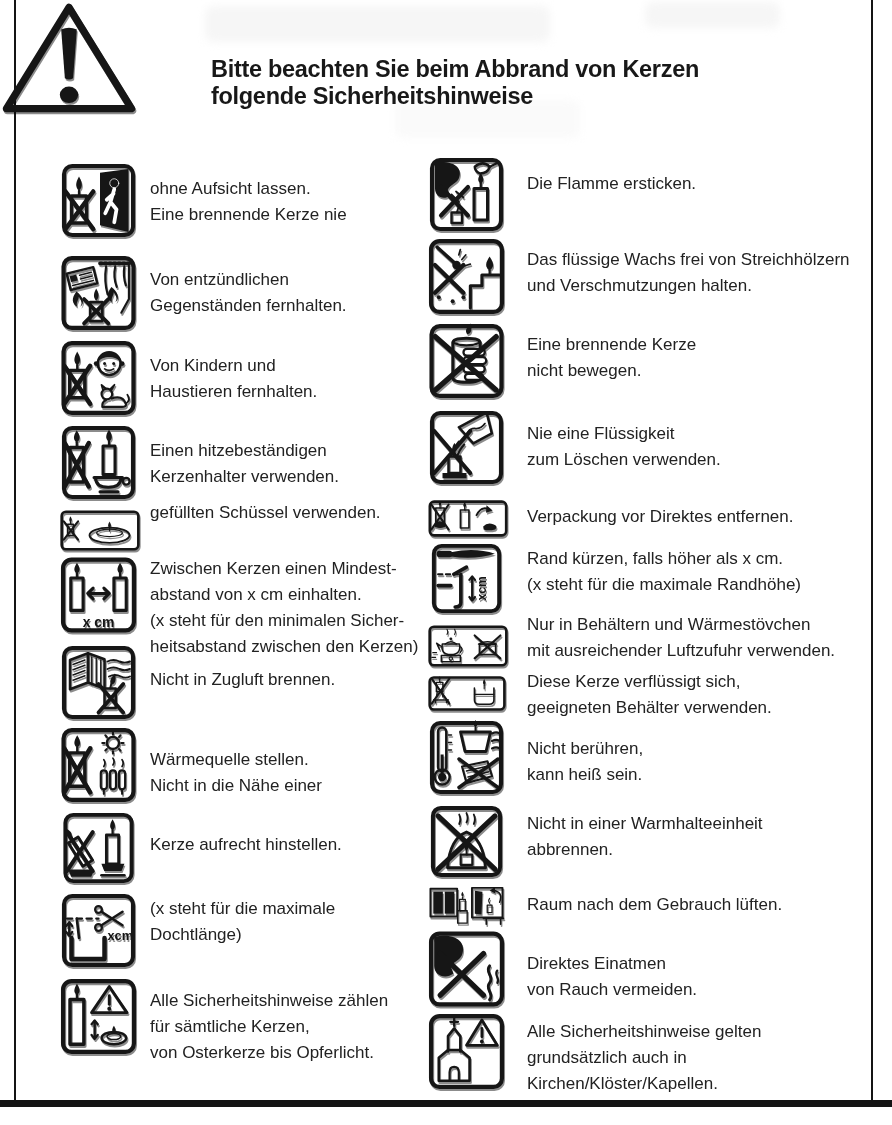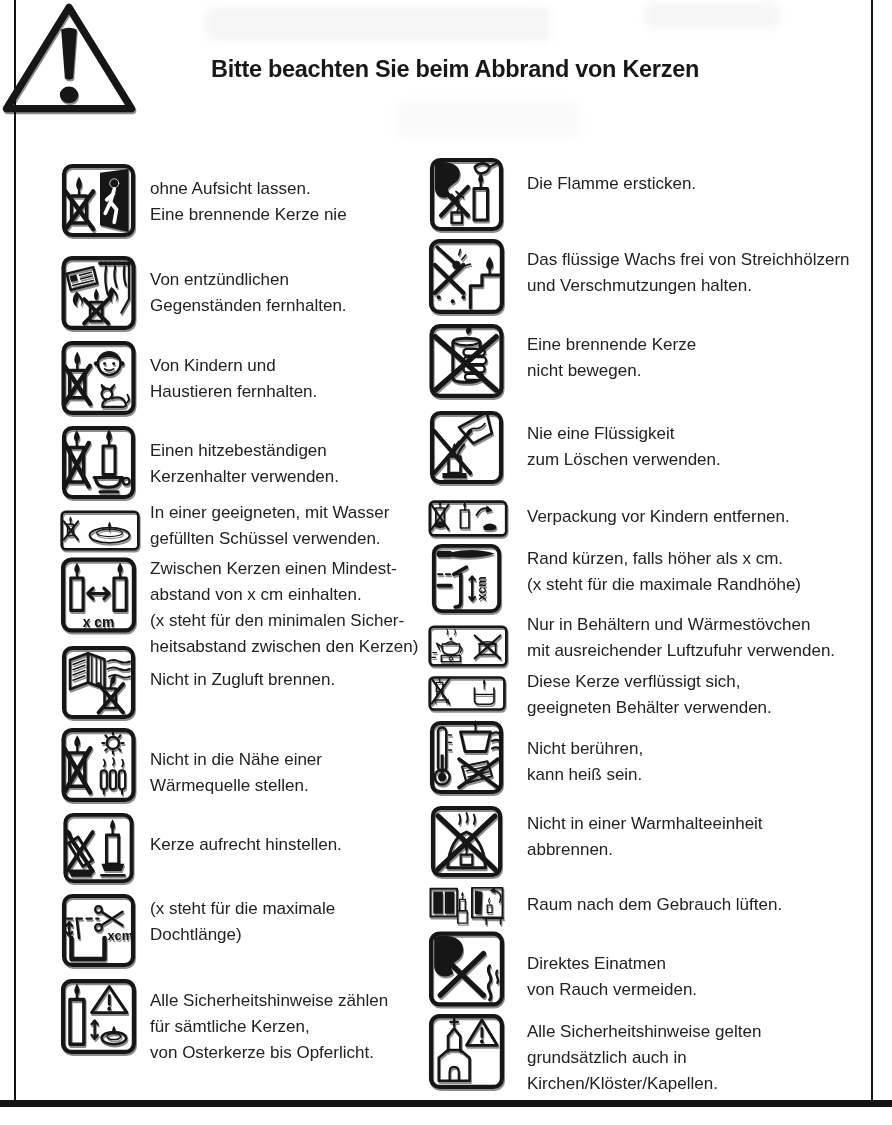--- a/index.html
+++ b/index.html
@@ -42,20 +42,21 @@
 
   <span class="ic hdr-tri">
     <svg width="138" height="116" viewBox="0 0 150 124">
       <path d="M75 7 L143 117 H7 Z" stroke-width="8" stroke-linejoin="miter"></path>
       <path class="f" d="M66.5 31 Q75 27 83.5 31 L79.5 84 Q75 87 70.5 84 Z"></path>
       <ellipse class="f" cx="75" cy="102" rx="10" ry="9"></ellipse>
     </svg>
   </span>
   <div class="title">
     <div>Bitte beachten Sie beim Abbrand von Kerzen</div>
+    <div>folgende Sicherheitshinweise</div>
   </div>
 
   <div class="item col-l" style="left:60px;top:163px">
     <span class="ic">
       <svg width="77" height="75" viewBox="0 0 100 100">
         <rect class="bd" x="4" y="4" width="92" height="92" rx="11"></rect>
         <path class="f" d="M52 13 L90 8 V92 L52 83 Z"></path>
         <circle class="ws" cx="71" cy="27" r="6" fill="#fff" stroke="none"></circle>
         <path class="ws" d="M71 35 L66 52 L59 67 M66 52 L74 62 L71 79 M70 41 L61 49" stroke-width="5"></path>
         <rect x="14" y="44" width="20" height="36" stroke-width="4.5"></rect>
@@ -154,21 +155,20 @@
         <line x1="22" y1="30" x2="22" y2="25" stroke-width="2.5"></line>
         <path class="f" d="M22 13 C18.5 19 18.5 23 22 25.5 C25.5 23 25.5 19 22 13 Z"></path>
         <path d="M8 24 L38 62 M38 24 L8 62" stroke-width="4.5"></path>
         <ellipse cx="104" cy="53" rx="42" ry="16" stroke-width="4"></ellipse>
         <ellipse cx="104" cy="48" rx="27" ry="8" stroke-width="2.4"></ellipse>
         <line x1="104" y1="44" x2="104" y2="38" stroke-width="2.5"></line>
         <path class="f" d="M104 24 C100 31 100 35 104 38 C108 35 108 31 104 24 Z"></path>
       </svg>
     </span>
     <div class="txt" style="top:-10px">
-      <div>In einer geeigneten, mit Wasser</div>
       <div>gefüllten Schüssel verwenden.</div>
     </div>
   </div>
 
   <div class="item col-l" style="left:60px;top:556px">
     <span class="ic">
       <svg width="77" height="78" viewBox="0 0 100 100">
         <rect class="bd" x="4" y="4" width="92" height="92" rx="11"></rect>
         <rect x="14" y="28" width="16" height="42" stroke-width="4"></rect>
         <line x1="22" y1="28" x2="22" y2="22" stroke-width="3"></line>
@@ -220,22 +220,22 @@
         <circle cx="69" cy="21" r="8" stroke-width="3.2"></circle>
         <path d="M69 7 V10 M69 32 V35 M55 21 H58 M80 21 H83 M59 11 L61 13 M77 29 L79 31 M79 11 L77 13 M61 29 L59 31" stroke-width="2.8"></path>
         <path d="M57 52 q3 -5 0 -9 M69 50 q3 -5 0 -9 M81 52 q3 -5 0 -9" stroke-width="2.2"></path>
         <rect x="53" y="57" width="8" height="25" rx="4" stroke-width="2.8"></rect>
         <rect x="65" y="57" width="8" height="25" rx="4" stroke-width="2.8"></rect>
         <rect x="77" y="57" width="8" height="25" rx="4" stroke-width="2.8"></rect>
         <path d="M57 82 V88 M81 82 V88" stroke-width="2.6"></path>
       </svg>
     </span>
     <div class="txt" style="top:20px">
+      <div>Wärmequelle stellen.</div>
       <div>Nicht in die Nähe einer</div>
-      <div>Wärmequelle stellen.</div>
     </div>
   </div>
 
   <div class="item col-l" style="left:60px;top:812px">
     <span class="ic">
       <svg width="77" height="72" viewBox="0 0 100 100">
         <rect class="bd" x="4" y="4" width="92" height="92" rx="11"></rect>
         <g transform="rotate(-32 25 55)">
           <rect x="17" y="36" width="16" height="38" stroke-width="4"></rect>
           <line x1="25" y1="36" x2="25" y2="30" stroke-width="3"></line>
@@ -399,21 +399,21 @@
         <path d="M7 10 L43 62 M43 10 L7 62" stroke-width="4.5"></path>
         <rect x="68" y="21" width="18" height="38" stroke-width="3.4"></rect>
         <line x1="77" y1="21" x2="77" y2="15" stroke-width="2.5"></line>
         <path class="f" d="M77 4 C73 10 73 13 77 15.5 C81 13 81 10 77 4 Z"></path>
         <path d="M102 32 Q112 12 127 19" stroke-width="4"></path>
         <polygon class="f" points="123,11 136,22 122,27"></polygon>
         <path class="f" d="M116 56 Q124 47 137 51 Q149 55 141 62 Q127 66 117 62 Z"></path>
       </svg>
     </span>
     <div class="txt" style="top:4px">
-      <div>Verpackung vor Kindern entfernen.</div>
+      <div>Verpackung vor Direktes entfernen.</div>
     </div>
   </div>
 
   <div class="item col-r" style="left:428px;top:543px">
     <span class="ic">
       <svg width="77" height="71" viewBox="0 0 100 100">
         <rect class="bd" x="4" y="4" width="92" height="92" rx="11"></rect>
         <path class="f" d="M28 13 Q62 6 90 15 Q62 24 28 19 Z"></path>
         <rect class="f" x="8" y="11" width="22" height="9" rx="4"></rect>
         <line x1="10" y1="44" x2="38" y2="44" stroke-width="3" stroke-dasharray="6 5"></line>

